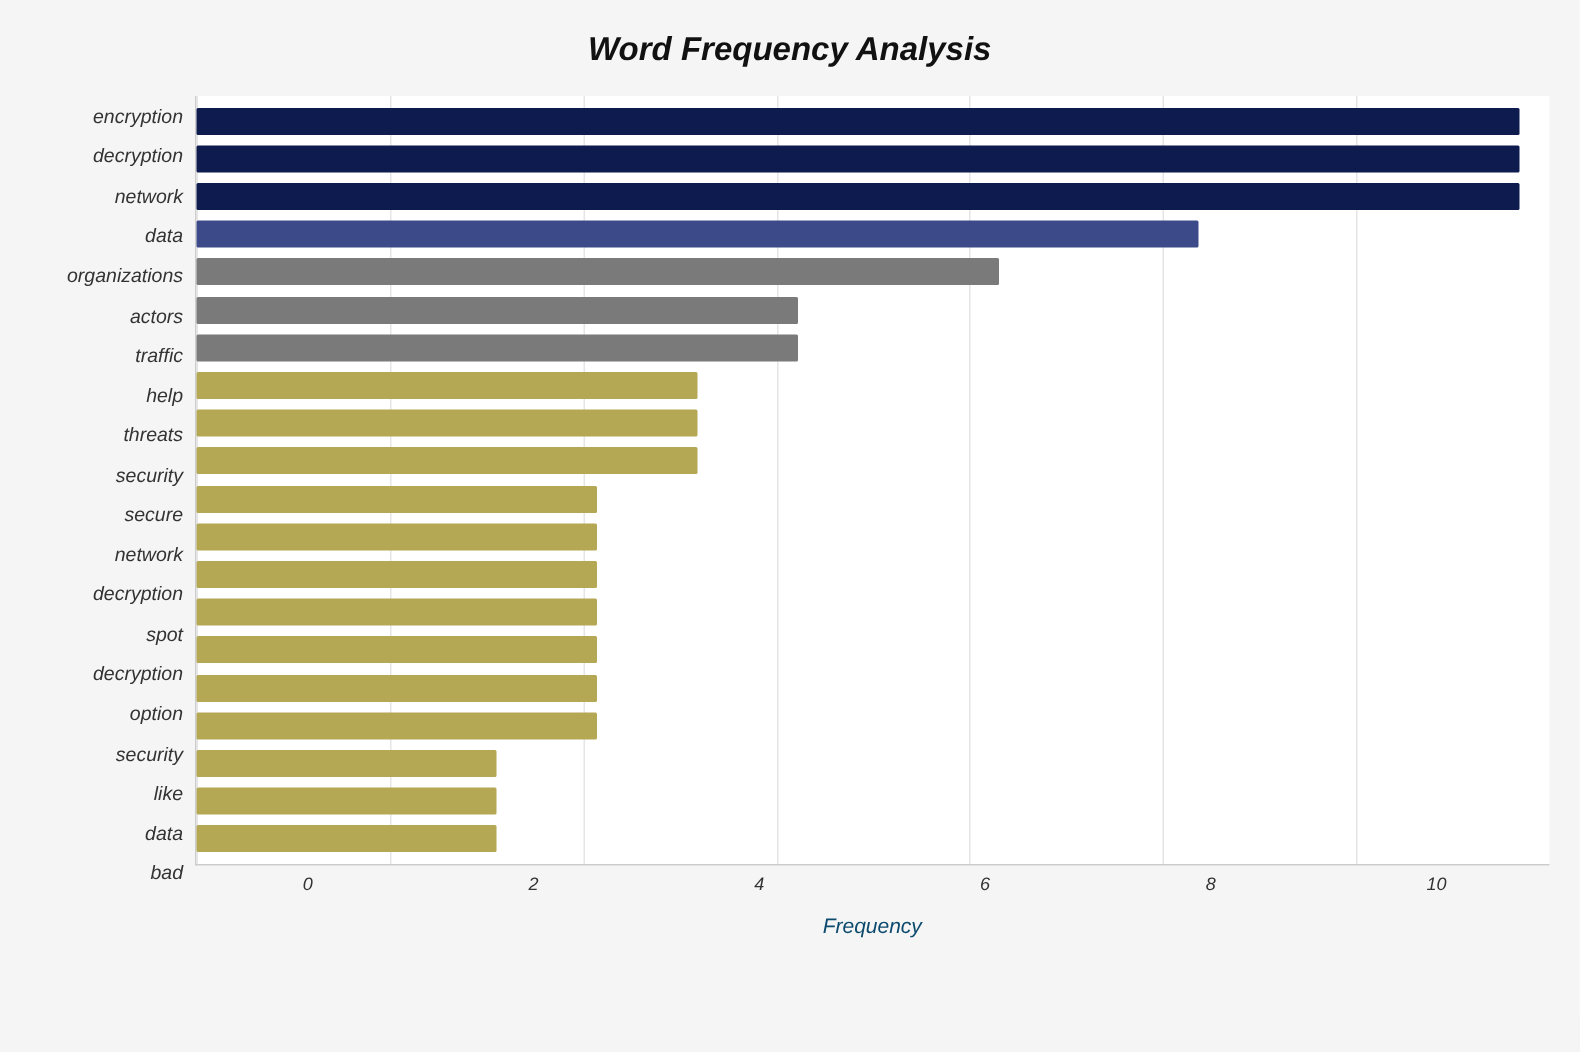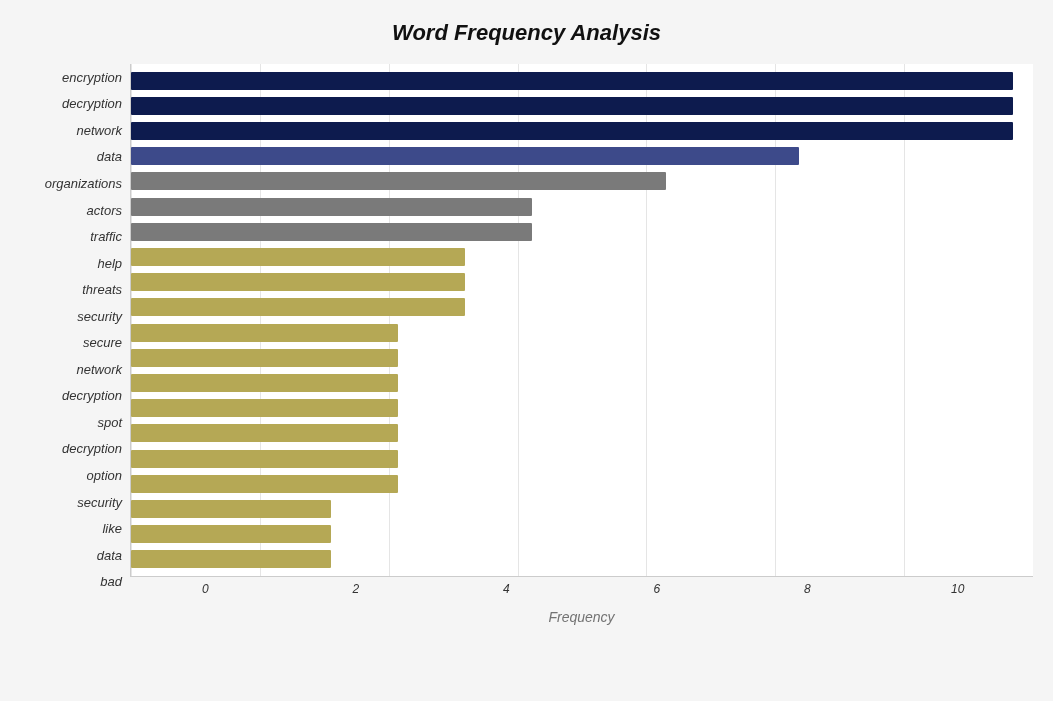--- a/index.html
+++ b/index.html
@@ -101,21 +101,21 @@
     .x-tick {
       flex: 1;
       font-size: 12px;
       color: #333;
       text-align: center;
       padding-top: 5px;
     }
     .x-axis-label {
       text-align: center;
       font-size: 14px;
-      color: #737373;
+      color: #0c4a6e;
       margin-top: 2px;
     }
   </style>
 </head>
 <body>
 
 <div class="chart-container">
   <div class="chart-title">Word Frequency Analysis</div>
   <div class="chart-area">
     <div class="y-labels" id="y-labels-container">

